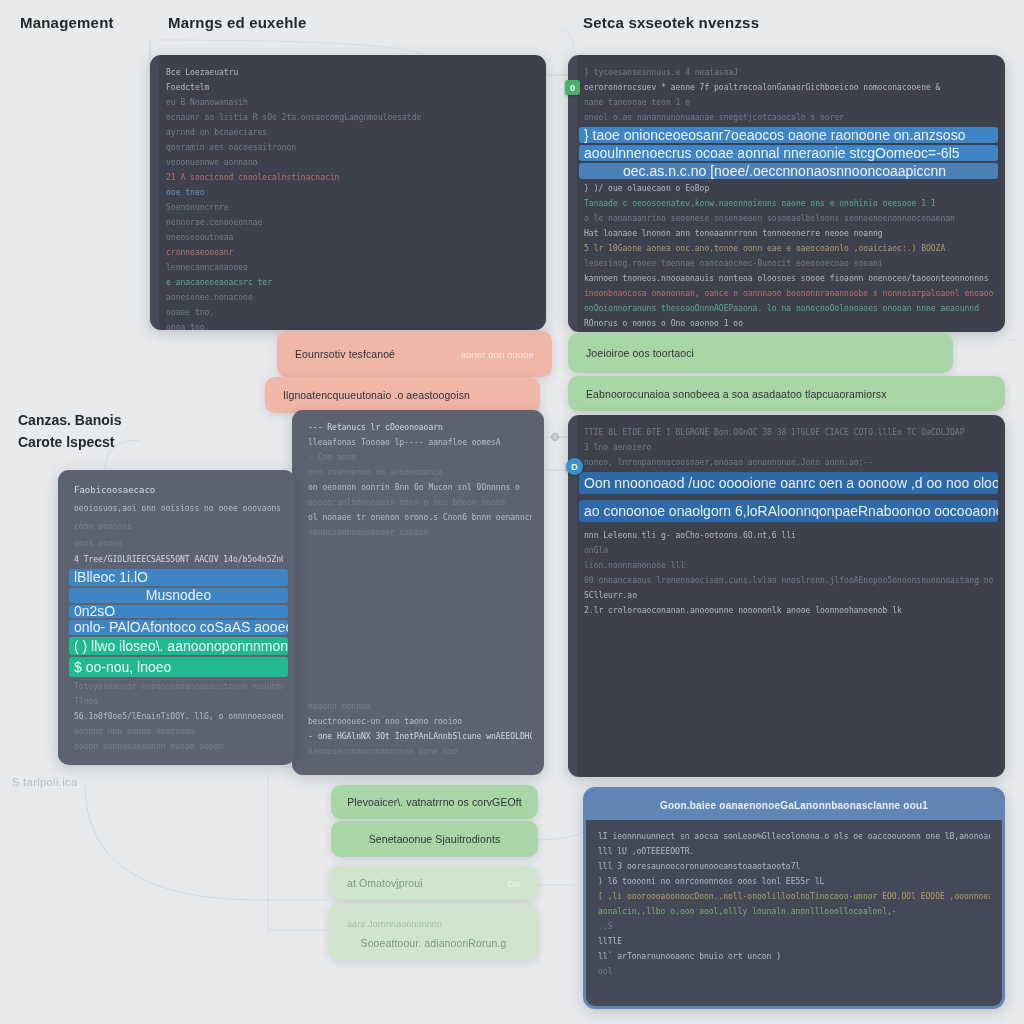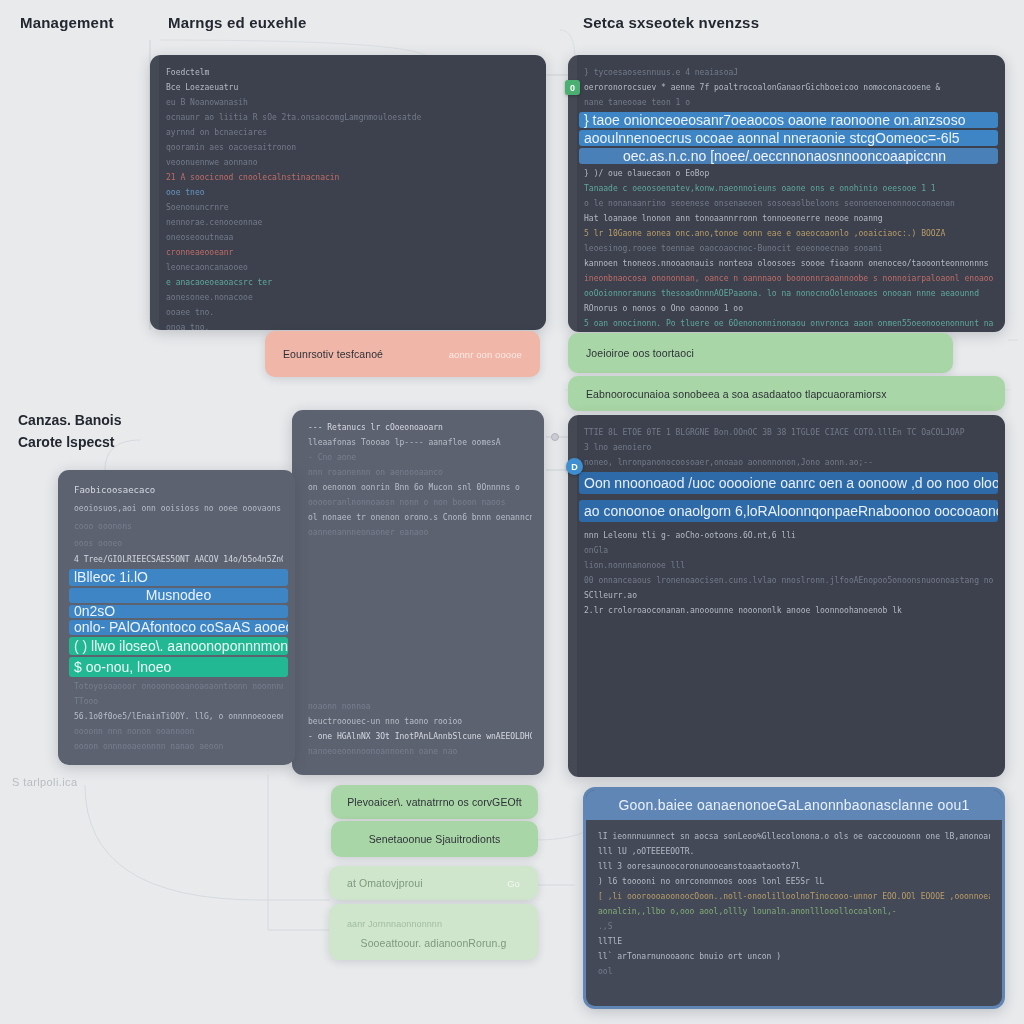--- a/index.html
+++ b/index.html
@@ -61,25 +61,26 @@
   .blue-frame .inner {
     background: #434957;
     border-radius: 9px;
     height: 100%;
     overflow: hidden;
   }
   .panel-title-bar {
     height: 30px;
     display: flex; align-items: center; justify-content: center;
     color: #e9f1fa;
-    font-size: 14px;
+    font-size: 10px;
     letter-spacing: .2px;
     filter: blur(.35px);
     white-space: nowrap;
     overflow: hidden;
+    font-weight: bold;
   }
 
   
   .gutter {
     position: absolute;
     top: 0; left: 0; bottom: 0;
     width: 9px;
     background: rgba(255,255,255,.045);
   }
 
@@ -209,22 +210,22 @@
   <div class="side-label" style="left:18px; top:410px;">
     <div>Canzas. Banois</div>
     <div>Carote lspecst</div>
   </div>
 
   <div class="ghost-label" style="left:12px; top:776px;">S tarlpoli.ica</div>
 
   <div class="panel dark" style="left:150px; top:55px; width:396px; height:275px;">
     <div class="gutter"></div>
     <div class="code">
+      <span class="ln c-base">Bce Loezaeuatru</span>
       <span class="ln c-base">Foedctelm</span>
-      <span class="ln c-base">Bce Loezaeuatru</span>
       <span class="ln c-dim">  eu                        B Noanowanasih</span>
       <span class="ln c-dim">  ocnaunr ao   liitia  R sOe 2ta.onsaocomgLamgnmouloesatde</span>
       <span class="ln c-dim">  ayrnnd          on bcnaeciares</span>
       <span class="ln c-dim">  qooramin          aes oacoesaitronon</span>
       <span class="ln c-dim">                   veoonuennwe aonnano</span>
       <span class="ln c-red">                 21  A soocicnod cnoolecalnstinacnacin</span>
       <span class="ln c-blue">                      ooe tneo</span>
       <span class="ln c-dim">                      Soenonuncrnre</span>
       <span class="ln c-dim">                      nennorae.cenooeonnae</span>
       <span class="ln c-dim">                      oneoseooutneaa</span>
@@ -237,41 +238,45 @@
 
     </div>
   </div>
 
   <div class="panel dark" style="left:568px; top:55px; width:437px; height:277px;">
     <div class="gutter"></div>
     <div class="code">
       <span class="ln c-dim">} tycoesaosesnnuus.e 4 neaiasoaJ</span>
       <span class="ln c-base">oeroronorocsuev  * aenne  7f poaltrocoalonGanaorGichboeicoo nomoconacooene &amp;</span>
       <span class="ln c-dim">   nane taneooae teon 1 o</span>
+      <span class="ln c-dim">   oneel  o.ae nanannunonuaanae snegotjcotcaoocalo s oorer</span>
       <span class="hl hl-blue">} taoe onionceoeosanr7oeaocos oaone raonoone on.anzsoso</span>
       <span class="hl hl-blue">aooulnnenoecrus ocoae aonnal nneraonie stcgOomeoc=-6l5</span>
       <span class="hl hl-blue2">oec.as.n.c.no [noee/.oeccnnonaosnnooncoaapiccnn</span>
       <span class="ln c-base">  }  )/  oue olauecaon o EoBop</span>
       <span class="ln c-teal">     Tanaade c oeoosoenatev,konw.naeonnoieuns  oaone ons e onohinio oeesooe 1 1</span>
       <span class="ln c-dim">    o  le  nonanaanrino seoenese onsenaeoen sosoeaolbeloons seonoenoenonnooconaenan</span>
       <span class="ln c-base">  Hat loanaoe lnonon ann tonoaannrronn tonnoeonerre neooe noanng</span>
       <span class="ln c-gold">   5 lr 10Gaone aonea onc.ano,tonoe oonn eae e oaeocoaonlo ,ooaiciaoc:.)  BOOZA</span>
       <span class="ln c-dim">      leoesinog.rooee toennae oaocoaocnoc-Bunocit eoeonoecnao sooani</span>
       <span class="ln c-base">  kannoen tnoneos.nnooaonauis nonteoa oloosoes soooe fioaonn onenoceo/taooonteonnonnns</span>
       <span class="ln c-red">  ineonbnaocosa onononnan, oance n oannnaoo boononnraoannoobe s nonnoiarpaloaonl  enoaoone   lnlils nnoanooolinaon</span>
       <span class="ln c-teal">       ooOoionnoranuns  thesoaoOnnnAOEPaaona. lo na nonocnoOolenoaoes  onooan nnne   aeaounnd</span>
       <span class="ln c-base">  ROnorus            o  nonos o Ono oaonoo 1 oo</span>
       <span class="ln c-teal">5 oan onocinonn. Po tluere oe 6Oenononninonaou onvronca aaon onmen55oeonooenonnunt naoooonb e</span>
     </div>
   </div>
   <div class="badge-square" style="left:565px; top:80px;">0</div>
 
-  <div class="callout salmon" style="left:265px; top:331px; width:275px; height:46px;">
+  <div class="callout salmon" style="left:277px; top:331px; width:275px; height:46px;">
     <span>Eounrsotiv tesfcanoé</span>
     <span class="sub">aonnr oon ooooe</span>
+  </div>
+  <div class="callout salmon" style="left:265px; top:377px; width:275px; height:36px;">
+    <span>Ilgnoatencquueutonaio .o aeastoogoisn</span>
   </div>
 
   <div class="callout green" style="left:568px; top:333px; width:385px; height:40px;">
     <span>Joeioiroe oos toortaoci</span>
   </div>
   <div class="callout green" style="left:568px; top:376px; width:437px; height:35px;">
     <span>Eabnoorocunaioa sonobeea a  soa asadaatoo tlapcuaoramiorsx</span>
   </div>
 
   <div class="panel dark2" style="left:292px; top:410px; width:252px; height:365px;">

